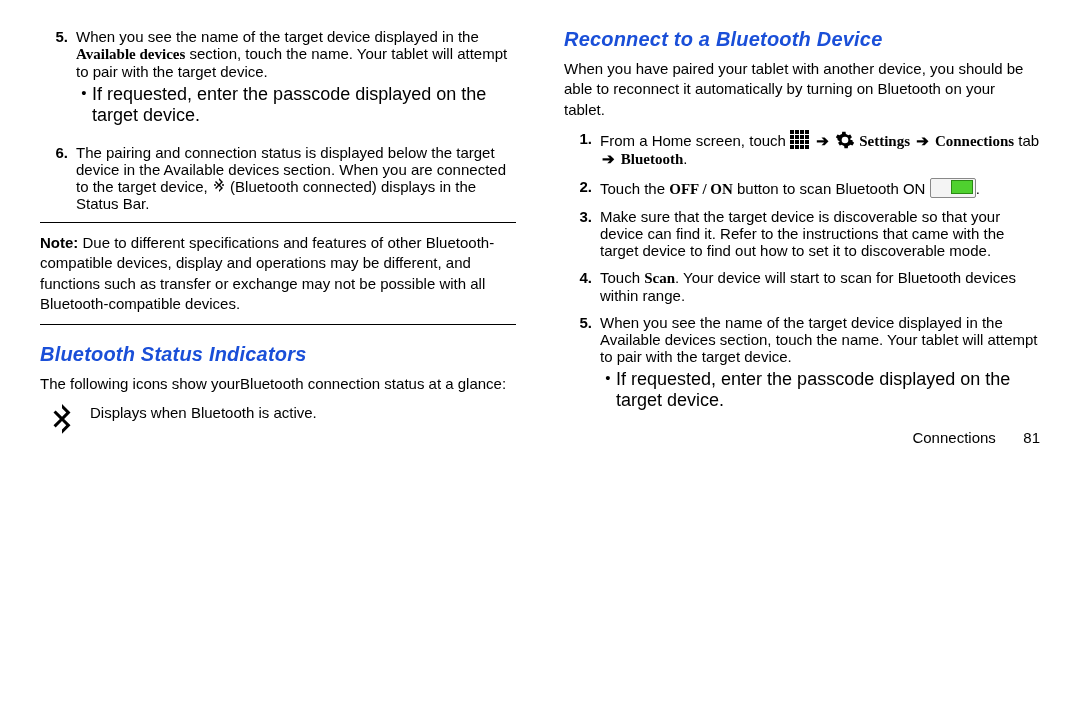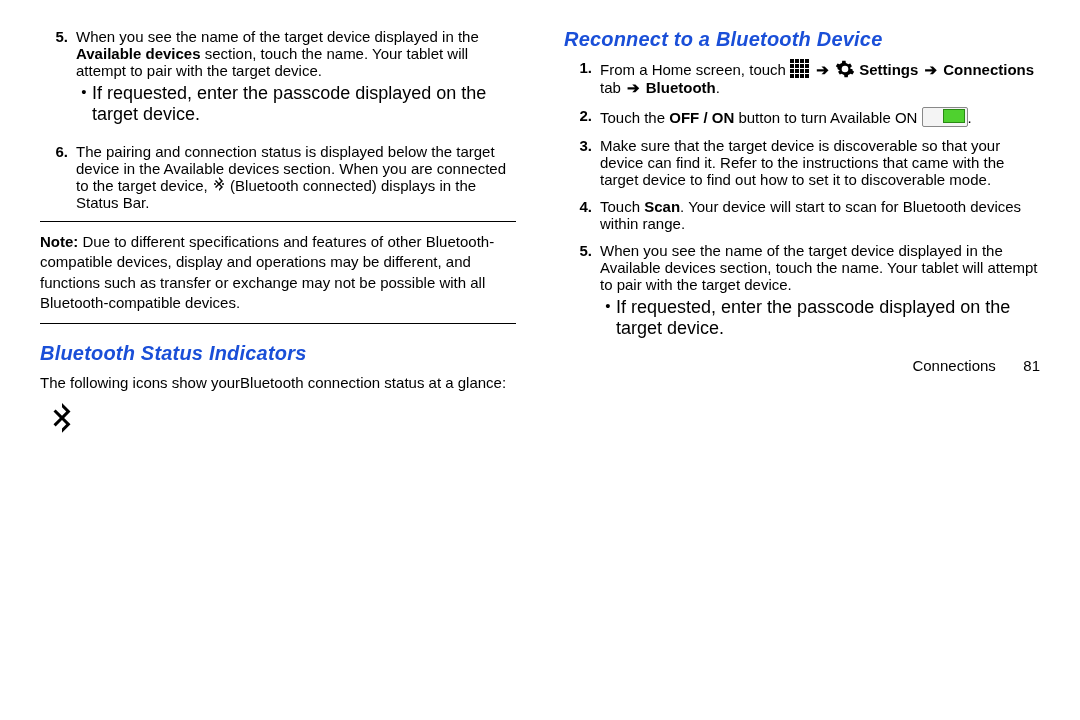--- a/index.html
+++ b/index.html
@@ -86,21 +86,21 @@
     display:inline-block; width:44px; height:18px; border:1px solid #888;
     border-radius:2px; vertical-align:-4px; position:relative; background:#f4f4f4;
   }
   .toggle .knob {
     position:absolute; right:2px; top:1px; width:22px; height:14px; background:#4fd12f;
     border:1px solid #2a8a14; box-sizing:border-box;
   }
   .footer { margin-top:8px; text-align:right; font-size:15px; }
   .footer .num { display:inline-block; width:40px; text-align:right; }
   .ref-italic { font-style: italic; }
-  .b { font-weight: bold; }
+  .b { font-weight: bold; font-family: Liberation Serif, serif; }
   .small-bt {
     display:inline-block; width:14px; height:16px; vertical-align:-2px;
   }
   .small-bt svg { width:100%; height:100%; }
 </style>
 </head>
 <body>
 
 <div class="page">
 
@@ -142,27 +142,29 @@
 
     <div class="section-h">Bluetooth Status Indicators</div>
     <p>The following icons show yourBluetooth connection status at a glance:</p>
 
     <div class="icon-row">
       <span class="bt-icon">
         <svg viewBox="0 0 24 32">
             <path d="M12 0 L20 8 L14 14 L20 20 L12 28 L12 16 L6 22 L4 20 L10 14 L4 8 L6 6 L12 12 Z M12 4 L12 12 L16 8 Z M12 16 L12 24 L16 20 Z" fill="#000"></path>
           </svg>
       </span>
+      <div class="itxt">Displays when Bluetooth is active.</div>
     </div>
 
   </div>
 
   <div class="col">
 
     <div class="section-h" style="margin-top:0;">Reconnect to a Bluetooth Device</div>
+    <p>When you have paired your tablet with another device, you should be able to reconnect it automatically by turning on Bluetooth on your tablet.</p>
 
     <div class="num-item">
       <div class="num">1.</div>
       <div class="body">
         <span>From a Home screen, touch </span>
         <span class="apps-icon">
           <svg viewBox="0 0 20 20">
             <rect x="0" y="0" width="4" height="4"></rect>
               <rect x="5" y="0" width="4" height="4"></rect>
               <rect x="10" y="0" width="4" height="4"></rect>
@@ -190,21 +192,21 @@
         <span class="b">Settings</span>
         <span class="arrow b">➔</span>
         <span class="b">Connections</span><span> tab </span><span class="arrow b">➔</span>
         <span class="b">Bluetooth</span><span>.</span>
       </div>
     </div>
 
     <div class="num-item">
       <div class="num">2.</div>
       <div class="body">
-        <span>Touch the </span><span class="b">OFF / ON</span><span> button to turn Available ON </span>
+        <span>Touch the </span><span class="b">OFF / ON</span><span> button to scan Bluetooth ON </span>
         <span class="toggle"><span class="knob"></span></span><span>.</span>
       </div>
     </div>
 
     <div class="num-item">
       <div class="num">3.</div>
       <div class="body">Make sure that the target device is discoverable so that your device can find it. Refer to the instructions that came with the target device to find out how to set it to discoverable mode.</div>
     </div>
 
     <div class="num-item">

